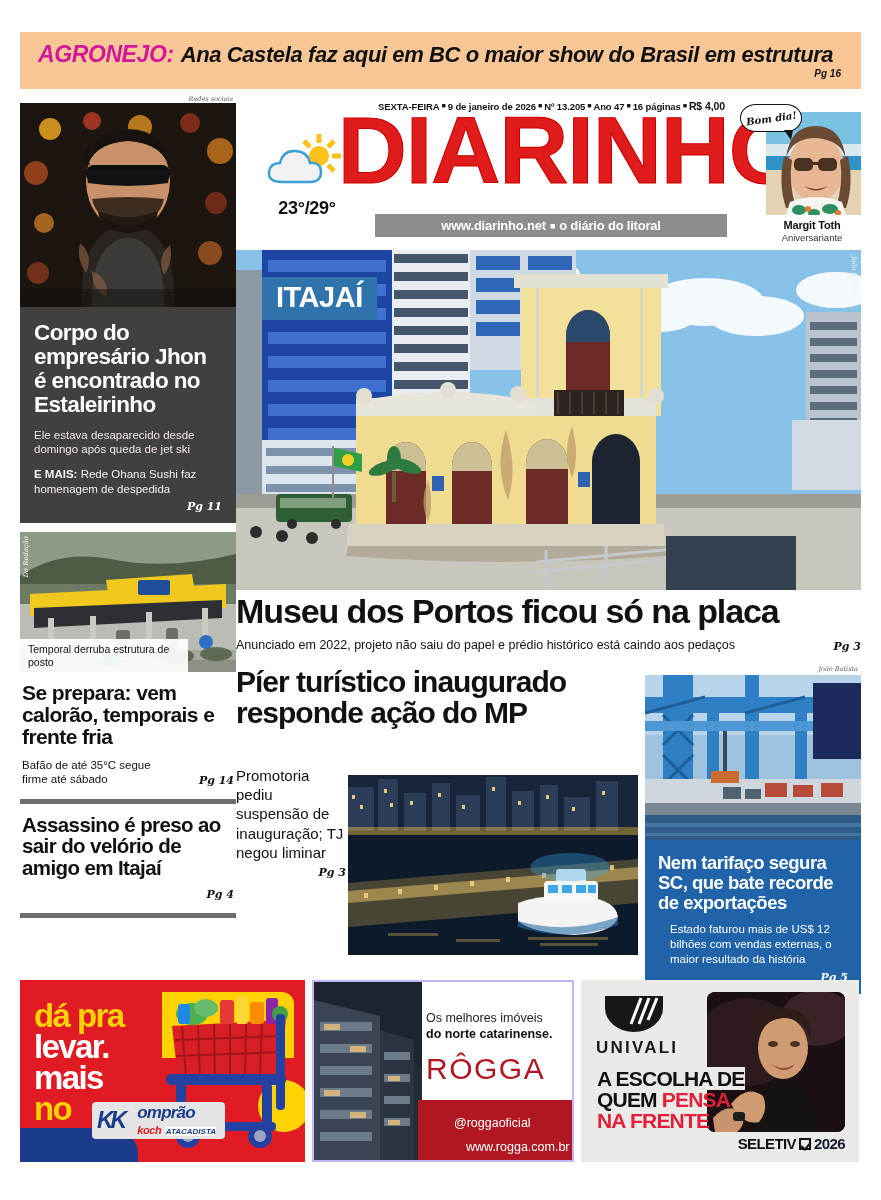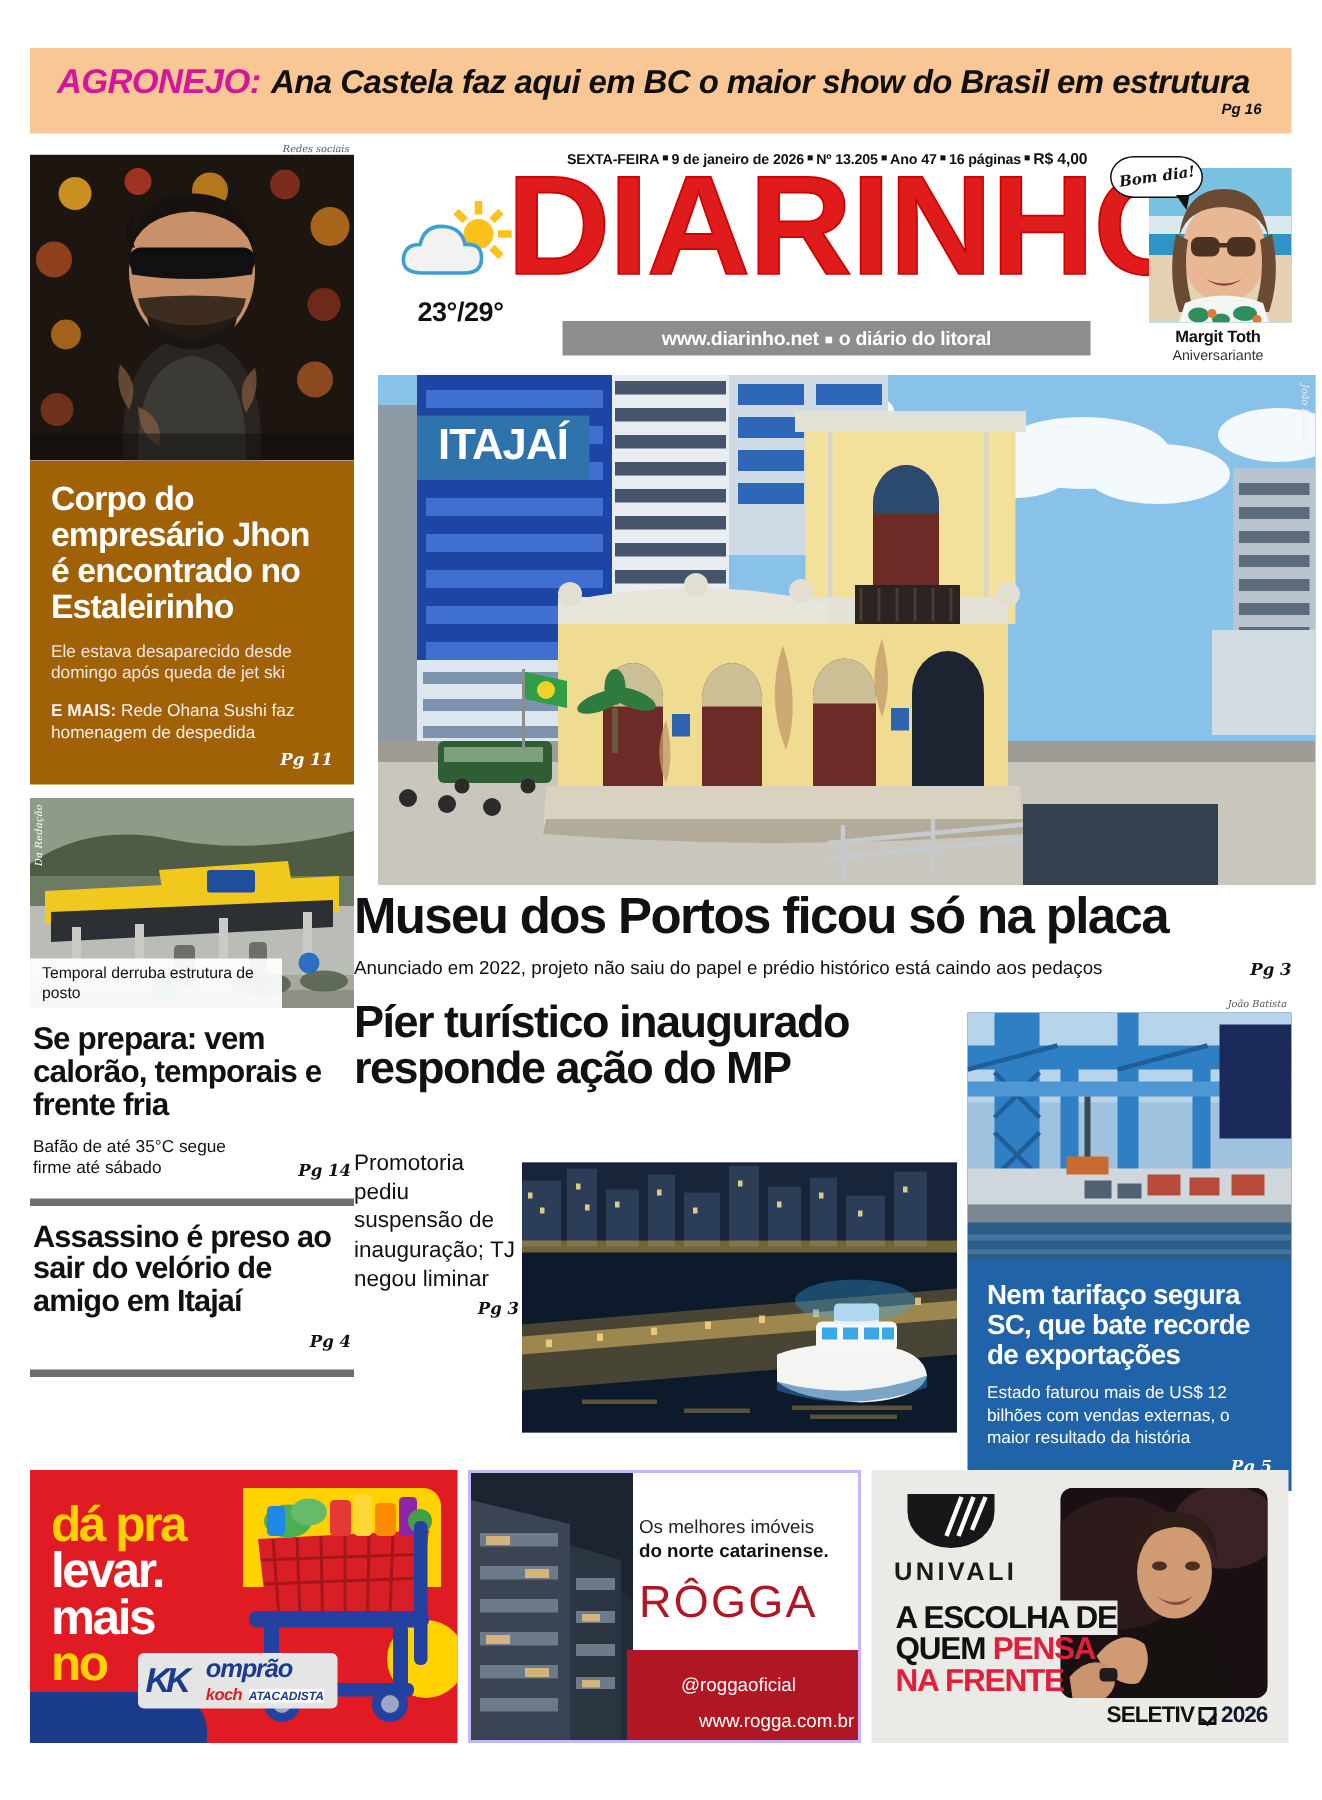--- a/index.html
+++ b/index.html
@@ -125,21 +125,21 @@
     position:absolute;
     font-family:"DejaVu Serif", serif;
     font-style:italic; font-size:6.5px; color:#ffffff;
     writing-mode:vertical-rl; transform:rotate(180deg);
     letter-spacing:.2px; white-space:nowrap;
   }
 
   .photo{ position:relative; overflow:hidden; background:#ccc; }
 
   .box-maroon{
-    background:#a16207; color:#ffffff; padding:14px 14px 10px 14px;
+    background:#404040; color:#ffffff; padding:14px 14px 10px 14px;
   }
   .box-maroon h2{
     font-weight:bold; font-size:22.5px; line-height:1.06;
     letter-spacing:-.6px; margin-bottom:11px;
   }
   .box-maroon .sub{
     font-size:11.5px; line-height:1.28; margin-bottom:10px; color:#f2e6e4;
   }
   .box-maroon .more{
     font-size:11.5px; line-height:1.28; color:#f7eeec;
@@ -163,21 +163,21 @@
   .story h3{
     font-weight:bold; font-size:21px; line-height:1.05;
     letter-spacing:-.6px; color:#111; margin-bottom:9px;
   }
   .story .sub{ font-size:11.5px; line-height:1.28; color:#111; }
   .story .row{ display:flex; justify-content:space-between; align-items:flex-end; gap:6px;}
   .rule{ height:5px; background:#6e6e6e; margin:8px 0 0 0; }
 
   
   .hero{
-    position:absolute; left:252px; top:250px; width:625px; height:340px;
+    position:absolute; left:236px; top:250px; width:625px; height:340px;
     overflow:hidden; background:#7fb4d8;
   }
   .tag-itajai{
     position:absolute; left:26px; top:27px;
     background:#2f73ad; color:#fff;
     font-weight:bold; font-size:29px; letter-spacing:-.5px;
     padding:4px 14px 6px 14px;
     z-index:4;
   }
   .hero-credit{
@@ -217,21 +217,21 @@
   
   .col-right{ position:absolute; left:645px; top:666px; width:216px; }
   .crane{ position:relative; width:216px; height:165px; overflow:hidden; background:#4d78a8; }
   .box-blue{
     background:#2063a8; color:#fff; padding:13px 13px 10px 13px;
   }
   .box-blue h3{
     font-weight:bold; font-size:18.5px; line-height:1.07;
     letter-spacing:-.5px; margin-bottom:10px;
   }
-  .box-blue .sub{ font-size:11.5px; line-height:1.3; }
+  .box-blue .sub{ font-size:11.5px; line-height:1.3;margin-left:12px; }
 
   
   .ads{ position:absolute; left:20px; top:980px; width:841px; height:182px; display:flex; gap:7px;}
   .ad{ position:relative; overflow:hidden; }
 
   .ad-koch{ width:285px; background:#e01b24; }
   .koch-text{
     position:absolute; left:14px; top:20px; z-index:3;
     font-weight:bold; font-size:33px; line-height:.94; letter-spacing:-1.6px;
   }

